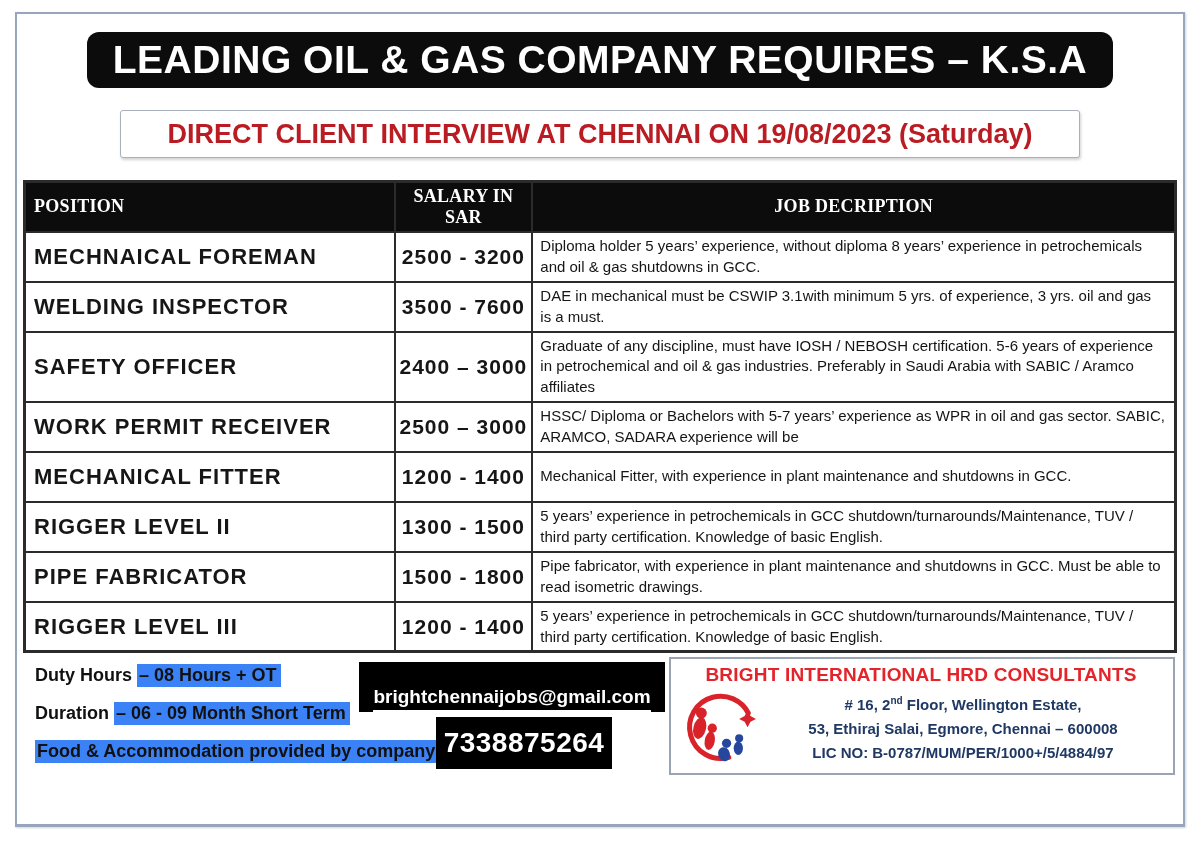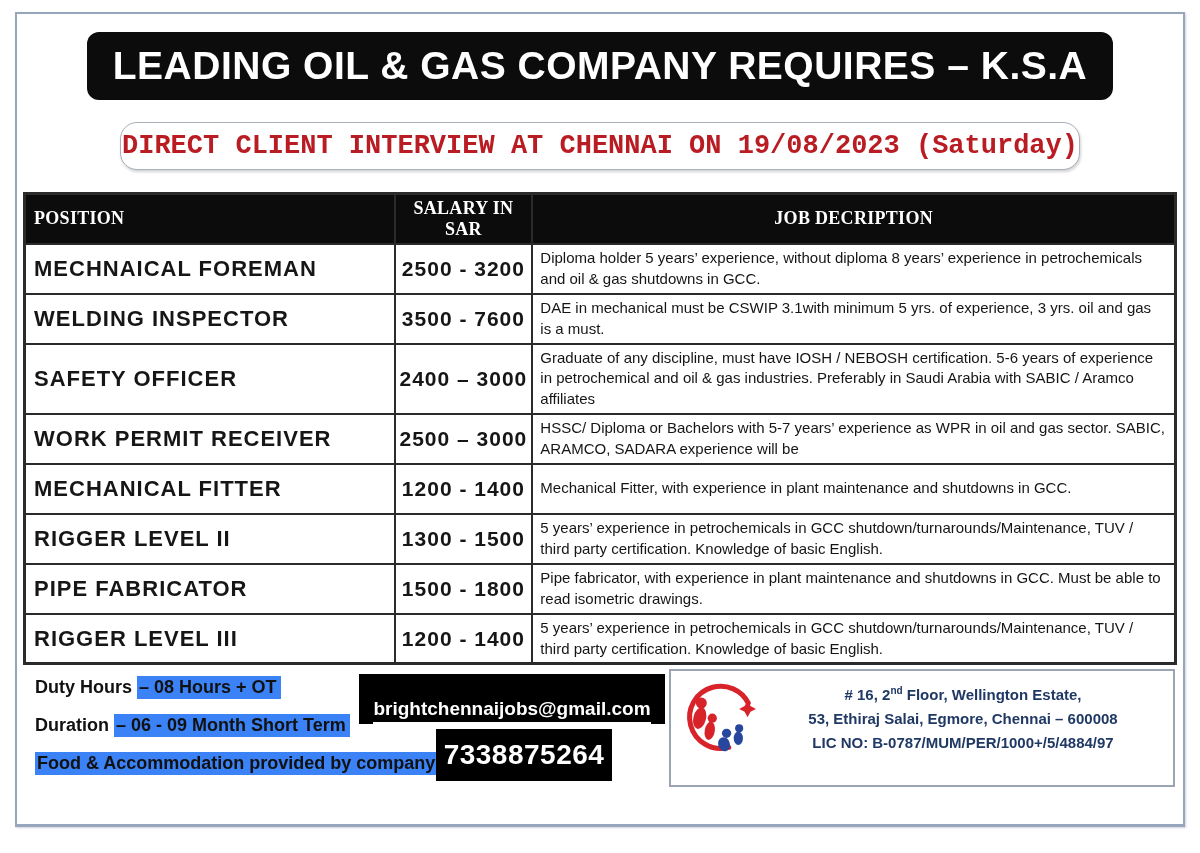--- a/index.html
+++ b/index.html
@@ -14,41 +14,40 @@
     width: 1170px; height: 815px;
     background: #fff;
     border: 2px solid #98a6bd;
     border-bottom-width: 3px;
     box-shadow: 1px 1px 2px rgba(120,130,150,.35);
     padding: 16px 6px 0 6px;
   }
   
   .title-banner {
     margin: 2px 64px 0 64px;
-    height: 68px;
+    height: 56px;
     background: #0c0c0c;
     border-radius: 12px;
     display: flex; align-items: center; justify-content: center;
     color: #fff;
     font-size: 39px; font-weight: 800; letter-spacing: .5px;
     white-space: nowrap;
   }
   
   .interview-banner {
     margin: 22px auto 0 auto;
     width: 960px; height: 48px;
     background: #fff;
     border: 1px solid #a9b0ba;
-    border-radius: 17px;
+    border-radius: 3px;
     box-shadow: 1px 2px 3px rgba(0,0,0,.18);
     display: flex; align-items: center; justify-content: center;
     color: #b91c22;
     font-size: 27px; font-weight: 700;
     white-space: nowrap;
-    font-family: Liberation Mono, monospace;
   }
   
   table.jobs-table {
     margin-top: 22px;
     width: 100%;
     border-collapse: collapse;
     border: 3px solid #2b2b2b;
   }
   .jobs-table th {
     background: #0c0c0c; color: #fff;
@@ -210,20 +209,21 @@
 
     <div class="email-box">
       <span class="email-text">brightchennaijobs@gmail.com</span>
     </div>
 
     <div class="phone-box">
       <span>7338875264</span>
     </div>
 
     <div class="consultant-box">
+      <div class="consultant-name">BRIGHT INTERNATIONAL HRD CONSULTANTS</div>
       <div class="consultant-row">
         <div class="logo-wrap">
           <svg viewBox="0 0 100 100" aria-hidden="true">
             <circle cx="52" cy="48" r="37" fill="none" stroke="#d8232a" stroke-width="6" stroke-dasharray="166 67" stroke-linecap="round" transform="rotate(75 52 48)"></circle>
             <path d="M84 28 l3.5 6.5 6.5 3.5 -6.5 3.5 -3.5 6.5 -3.5 -6.5 -6.5 -3.5 6.5 -3.5 z" fill="#d8232a"></path>
             <circle cx="29" cy="31" r="6.5" fill="#d8232a"></circle>
             <ellipse cx="27" cy="49" rx="7.5" ry="13" transform="rotate(14 27 49)" fill="#d8232a"></ellipse>
             <circle cx="42" cy="49" r="5.5" fill="#d8232a"></circle>
             <ellipse cx="39" cy="64" rx="6" ry="11" transform="rotate(10 39 64)" fill="#d8232a"></ellipse>
             <circle cx="59" cy="67" r="5.5" fill="#27479e"></circle>

